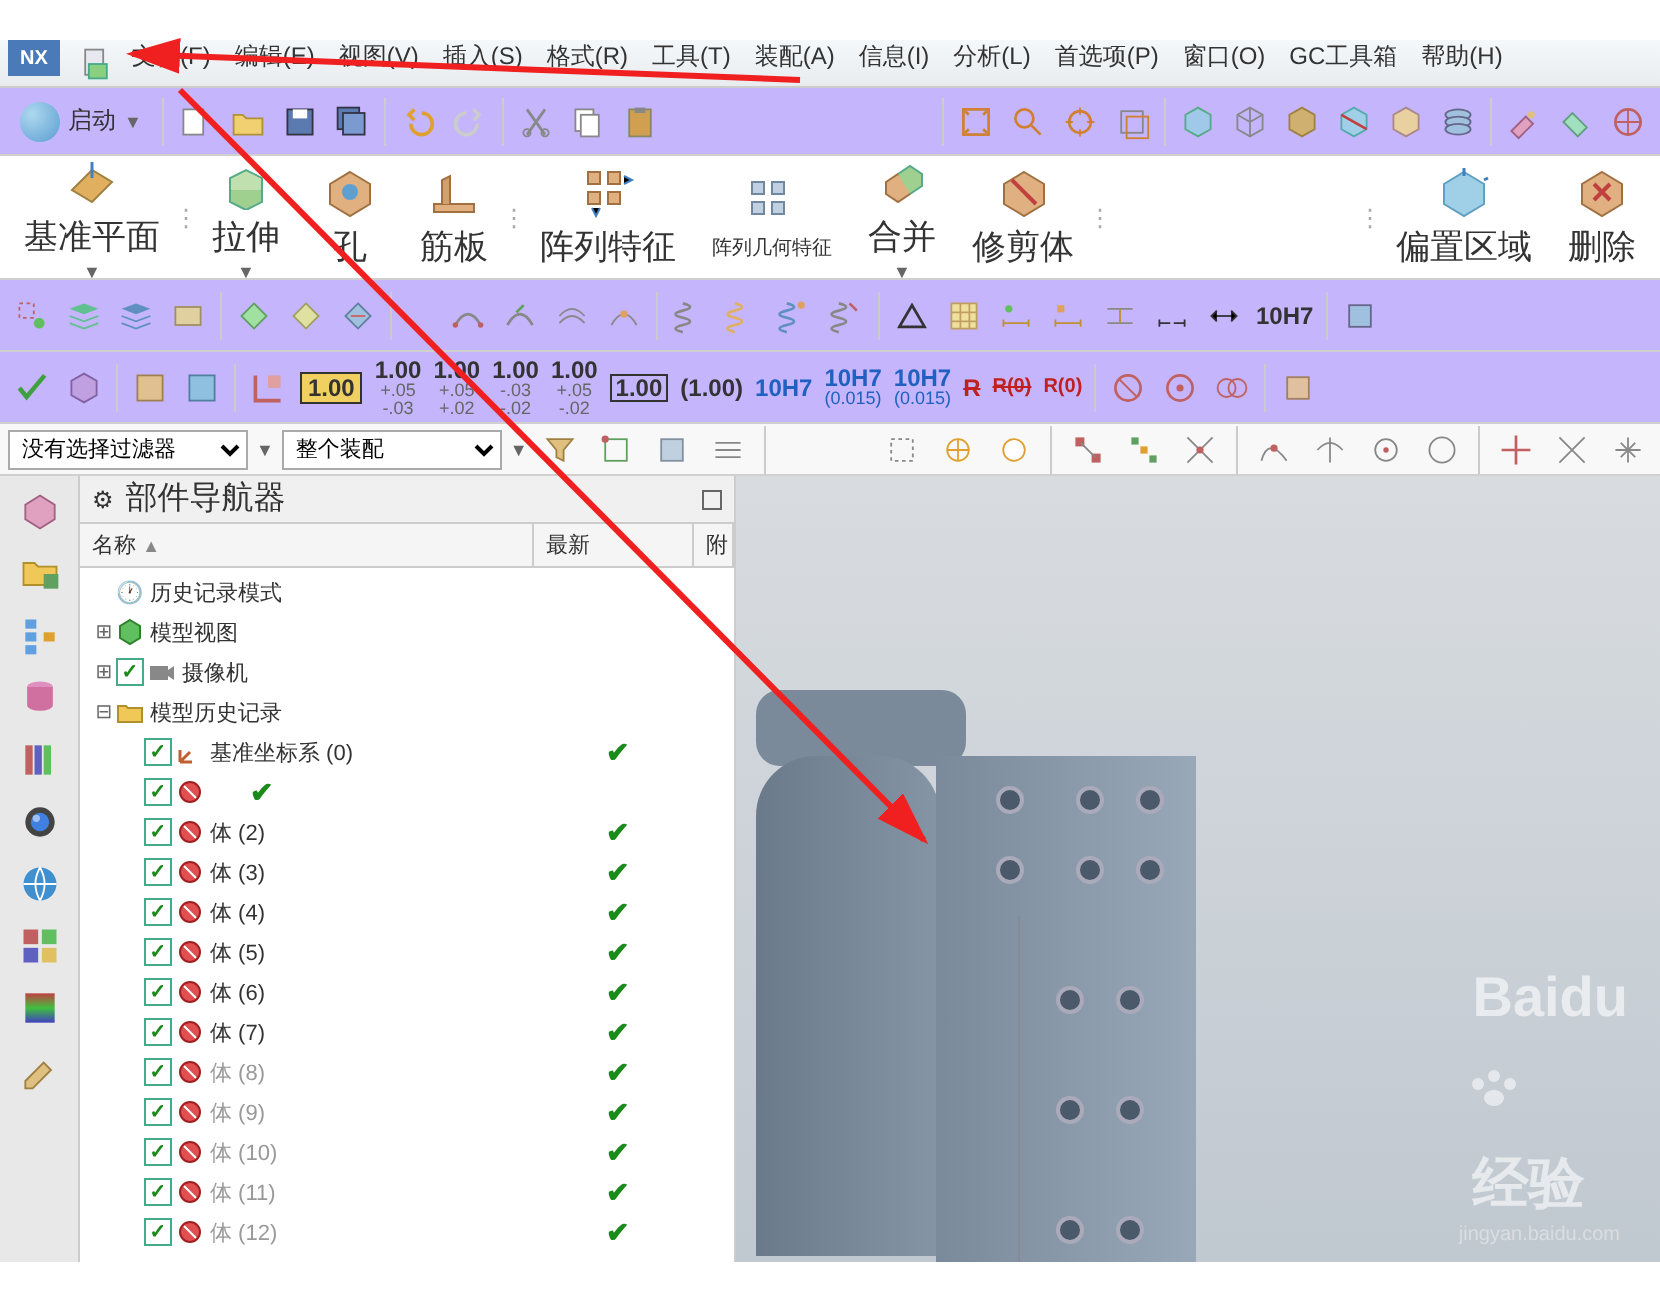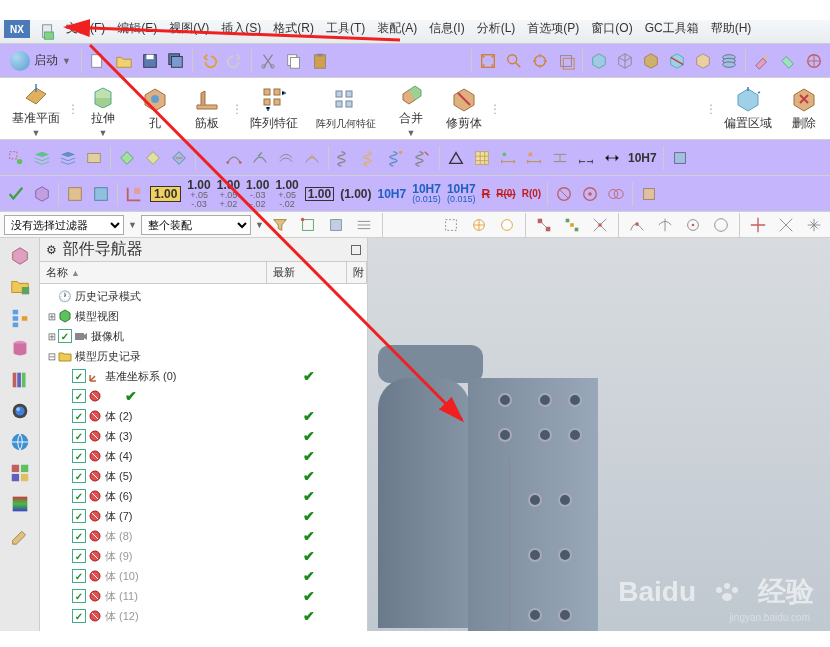--- a/index.html
+++ b/index.html
@@ -19,21 +19,21 @@
   
   .start-btn { display: flex; align-items: center; gap: 4px; padding: 2px 6px; cursor: pointer; }
   .start-btn .globe { width: 20px; height: 20px; border-radius: 50%; background: radial-gradient(circle at 30% 30%, #aed8f0, #5a9dd0); }
   .start-btn .arrow { font-size: 9px; color: #666; }
   
   .sep { width: 1px; height: 24px; background: #ccc; margin: 0 2px; }
   .sep-v { width: 6px; height: 56px; display: flex; align-items: center; justify-content: center; color: #aaa; }
   
   .big-btn { display: flex; flex-direction: column; align-items: center; padding: 2px 8px; cursor: pointer; min-width: 50px; }
   .big-btn .ico { width: 28px; height: 28px; margin-bottom: 2px; }
-  .big-btn .lbl { font-size: 12px; }
+  .big-btn .lbl { font-size: 17px; }
   .big-btn .arrow { font-size: 9px; color: #666; margin-top: 1px; }
   
   .filter-row { height: 26px; display: flex; align-items: center; padding: 2px 4px; gap: 4px; border-bottom: 1px solid #d0d0d0; background: #f8f8f8; }
   .filter-select { height: 20px; border: 1px solid #aaa; font-size: 11px; padding: 0 2px; background: #fff; }
   
   .main-area { display: flex; height: calc(647px - 24px - 34px - 62px - 36px - 36px - 36px - 26px); }
   
   .left-strip { width: 40px; background: #e8e8e8; border-right: 1px solid #ccc; display: flex; flex-direction: column; align-items: center; gap: 3px; padding-top: 4px; }
   .strip-ico { width: 28px; height: 28px; cursor: pointer; display: flex; align-items: center; justify-content: center; }
   
@@ -62,21 +62,21 @@
   .viewport { flex: 1; background: linear-gradient(180deg, #d8dce0 0%, #c0c8d0 100%); position: relative; overflow: hidden; }
   .model { position: absolute; left: 10px; top: 60px; width: 240px; height: 330px; }
   .model .block-main { position: absolute; left: 0; top: 80px; width: 92px; height: 250px; background: linear-gradient(90deg, #6a7a8a, #8595a5); border-radius: 30px 30px 0 0; }
   .model .block-top { position: absolute; left: 0; top: 47px; width: 105px; height: 38px; background: #7a8a9a; border-radius: 12px; }
   .model .plate { position: absolute; left: 90px; top: 80px; width: 130px; height: 270px; background: linear-gradient(90deg, #7a8a9a, #98a8b8); }
   .model .hole { position: absolute; width: 14px; height: 14px; border-radius: 50%; background: #4a5a6a; border: 2px solid #aab; }
   .model .line-v { position: absolute; width: 1px; background: #889; }
   
   .arrow-overlay { position: absolute; pointer-events: none; z-index: 99; }
   
-  .watermark { position: absolute; right: 16px; bottom: 20px; color: rgba(255,255,255,0.6); font-size: 28px; font-weight: bold; display: flex; align-items: center; gap: 20px; }
+  .watermark { position: absolute; right: 16px; bottom: 20px; color: rgba(255,255,255,0.6); font-size: 28px; font-weight: bold; display: flex; align-items: flex-start; gap: 20px; flex-direction: column; }
   .watermark .sub { position: absolute; right: 4px; bottom: -12px; font-size: 10px; color: rgba(255,255,255,0.4); font-weight: normal; }
   .watermark .paw { width: 22px; height: 18px; position: relative; }
   .watermark .paw span { position: absolute; width: 6px; height: 6px; border-radius: 50%; background: rgba(255,255,255,0.55); }
   
   .tol-box { display: flex; flex-direction: column; align-items: center; font-size: 9px; line-height: 1; padding: 0 2px; cursor: pointer; }
   .tol-box .big { font-size: 12px; font-weight: bold; }
   .tol-box .sm { color: #666; }
   .tol-box.blue .big, .tol-box.blue .sm { color: #2060c0; }
   .tol-box.red { color: #c02020; }
   

